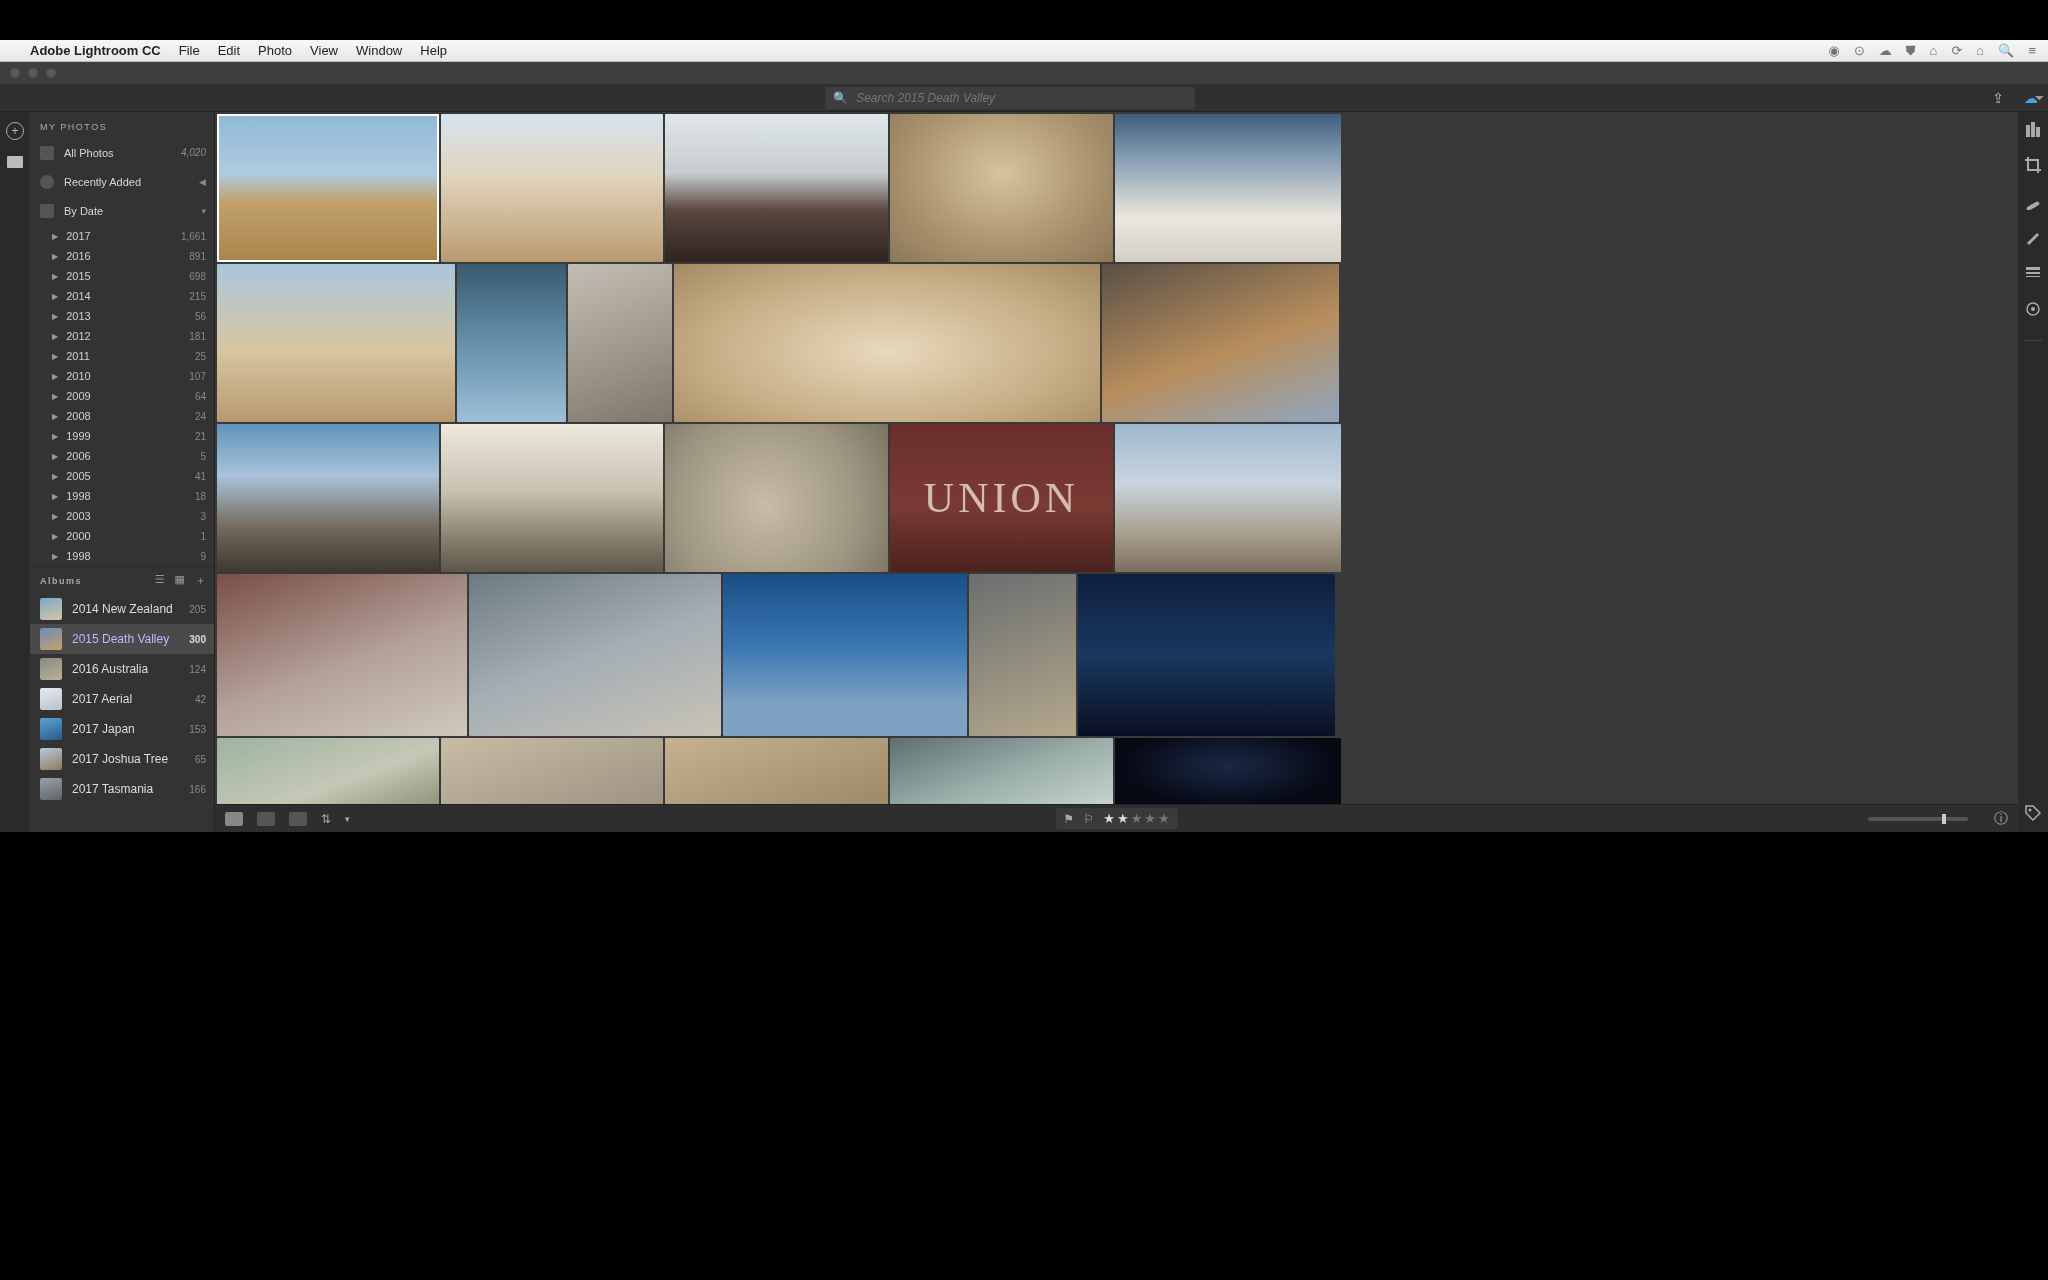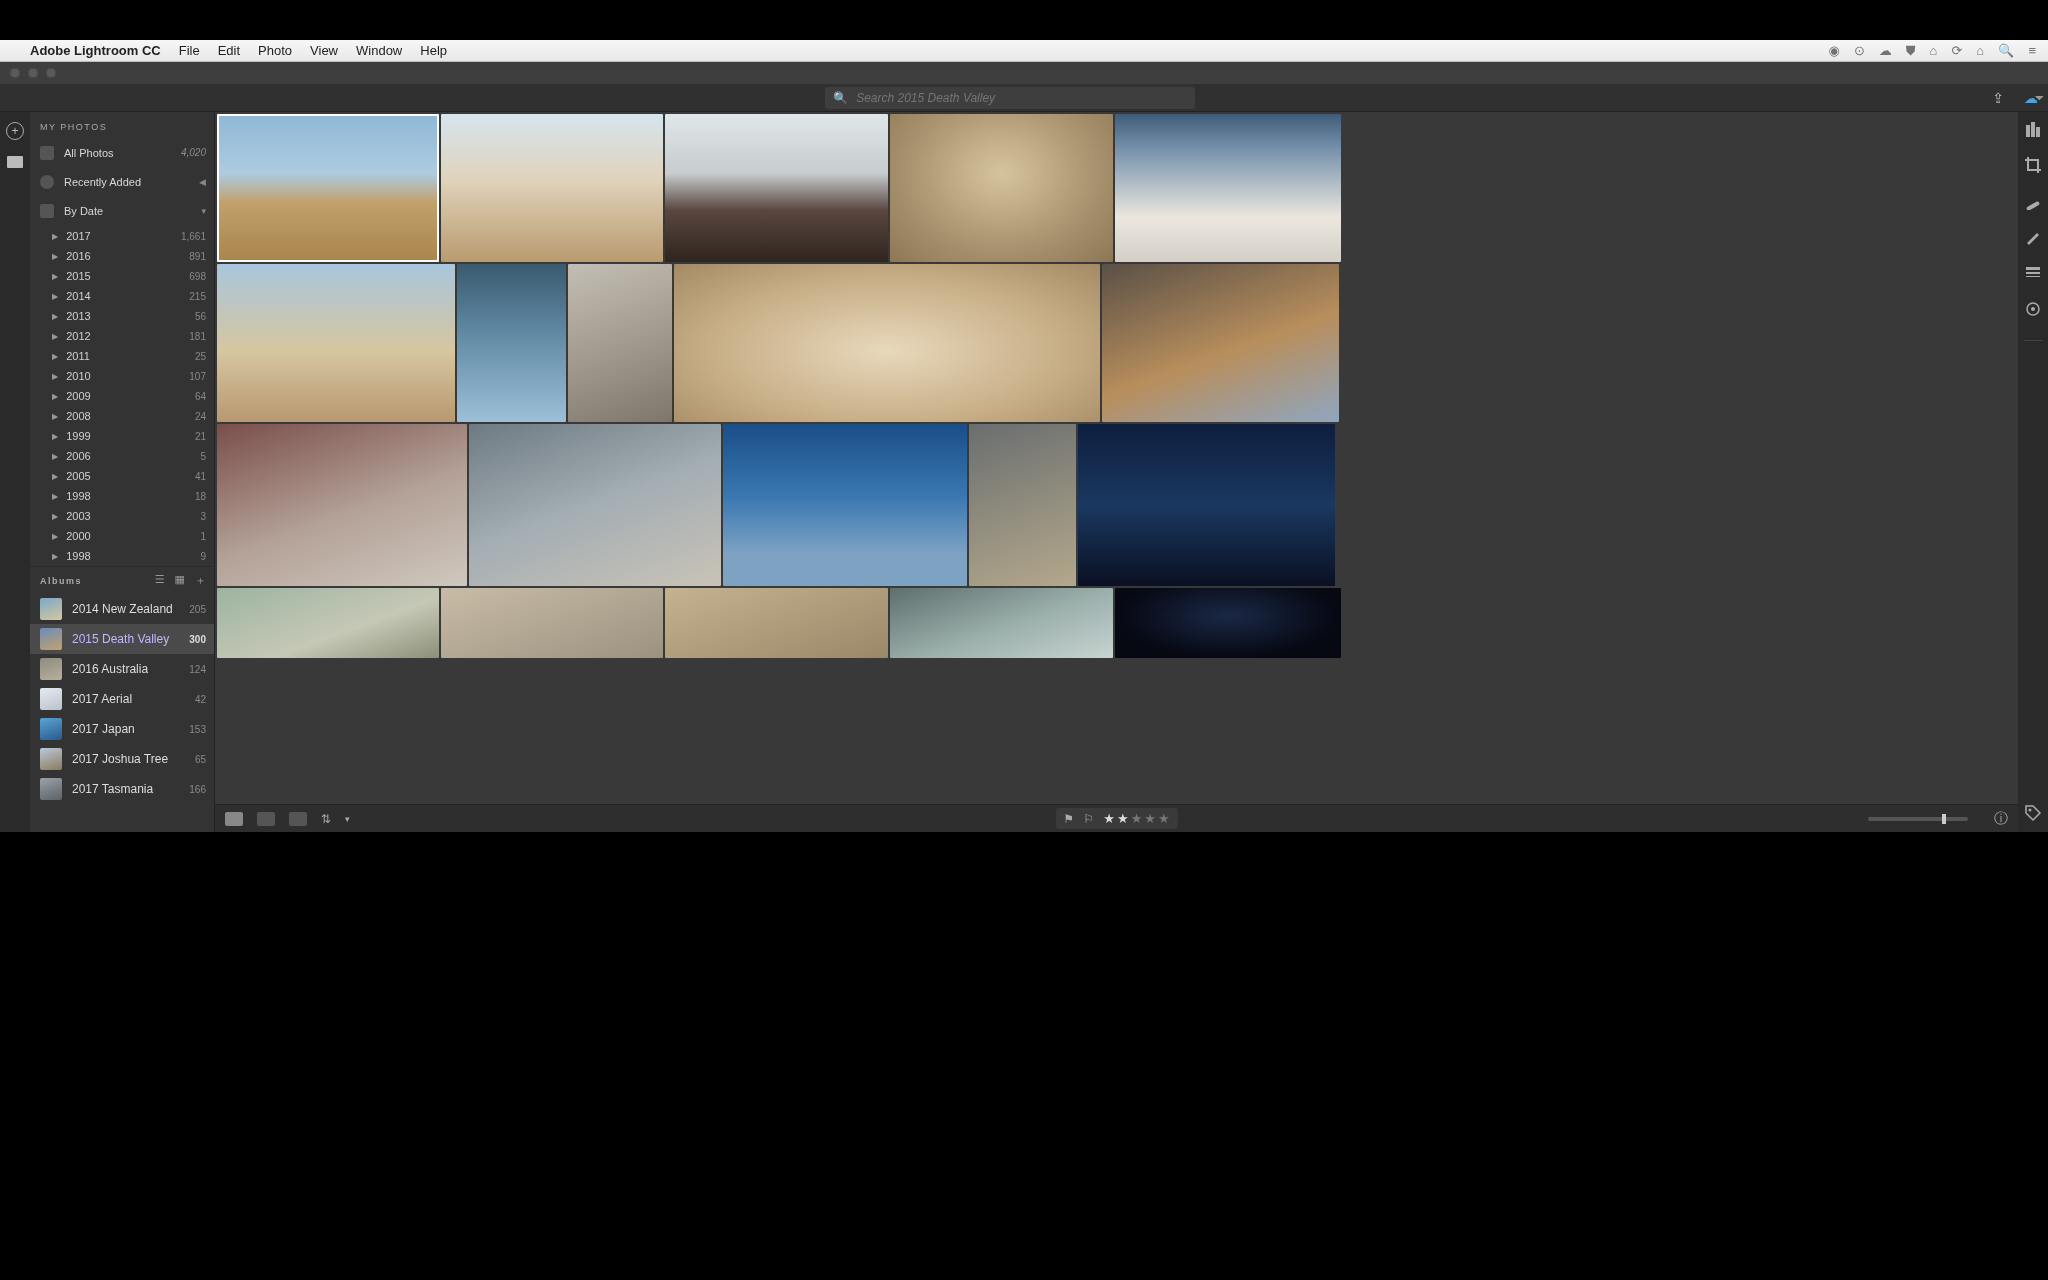--- a/index.html
+++ b/index.html
@@ -304,20 +304,29 @@
             <div class="cell" style="width: 223px; background: radial-gradient(at 50% 40%, rgb(214, 196, 156), rgb(169, 146, 110) 60%, rgb(140, 119, 85));"></div>
             <div class="cell" style="width: 226px; background: linear-gradient(rgb(62, 92, 122) 0%, rgb(122, 148, 173) 25%, rgb(235, 231, 222) 70%, rgb(211, 207, 198) 100%);"></div>
           </div>
           <div class="grow r2">
             <div class="cell" style="width: 238px; background: linear-gradient(rgb(170, 198, 220) 0%, rgb(214, 198, 160) 55%, rgb(184, 152, 112) 100%);"></div>
             <div class="cell" style="width: 109px; background: linear-gradient(rgb(58, 90, 110) 0%, rgb(92, 134, 160) 40%, rgb(156, 192, 216) 100%);"></div>
             <div class="cell" style="width: 104px; background: linear-gradient(160deg, rgb(195, 190, 180), rgb(156, 148, 136) 60%, rgb(125, 118, 107));"></div>
             <div class="cell" style="width: 426px; background: radial-gradient(at 50% 55%, rgb(232, 217, 188), rgb(198, 173, 133) 60%, rgb(164, 138, 100));"></div>
             <div class="cell" style="width: 237px; background: linear-gradient(160deg, rgb(90, 80, 70), rgb(184, 142, 92) 55%, rgb(143, 166, 192));"></div>
           </div>
+          <div class="grow r3">
+            <div class="cell" style="width: 222px; background: linear-gradient(rgb(94, 147, 187) 0%, rgb(169, 195, 217) 35%, rgb(116, 106, 92) 70%, rgb(62, 56, 47) 100%);"></div>
+            <div class="cell" style="width: 222px; background: linear-gradient(rgb(236, 232, 221) 0%, rgb(200, 194, 178) 45%, rgb(140, 132, 116) 75%, rgb(94, 86, 72) 100%);"></div>
+            <div class="cell" style="width: 223px; background: radial-gradient(circle at 45% 55%, rgb(200, 189, 166), rgb(156, 148, 128) 65%, rgb(122, 114, 98));"></div>
+            <div class="cell" style="width: 223px; background: linear-gradient(rgb(107, 46, 44) 0%, rgb(122, 58, 52) 55%, rgb(74, 34, 30) 100%);">
+              <div style="position: absolute; inset: 0px; display: flex; align-items: center; justify-content: center; font-family: serif; font-size: 42px; letter-spacing: 4px; color: rgba(230, 210, 200, 0.85); font-weight: 400;">UNION</div>
+            </div>
+            <div class="cell" style="width: 226px; background: linear-gradient(rgb(159, 184, 207) 0%, rgb(201, 213, 223) 40%, rgb(167, 157, 140) 75%, rgb(122, 111, 94) 100%);"></div>
+          </div>
           <div class="grow r4">
             <div class="cell" style="width: 250px; background: linear-gradient(160deg, rgb(122, 78, 74), rgb(180, 162, 152) 55%, rgb(207, 200, 190));"></div>
             <div class="cell" style="width: 252px; background: linear-gradient(160deg, rgb(110, 122, 130), rgb(164, 174, 180) 50%, rgb(201, 195, 182));"></div>
             <div class="cell" style="width: 244px; background: linear-gradient(rgb(26, 78, 136) 0%, rgb(58, 120, 178) 45%, rgb(125, 162, 194) 80%);"></div>
             <div class="cell" style="width: 107px; background: linear-gradient(160deg, rgb(106, 110, 111), rgb(180, 168, 140));"></div>
             <div class="cell" style="width: 257px; background: linear-gradient(rgb(14, 30, 62) 0%, rgb(26, 56, 96) 50%, rgb(10, 16, 34) 100%);"></div>
           </div>
           <div class="grow r5">
             <div class="cell" style="width: 222px; background: linear-gradient(160deg, rgb(156, 180, 160), rgb(198, 200, 182) 60%, rgb(140, 144, 120));"></div>
             <div class="cell" style="width: 222px; background: linear-gradient(160deg, rgb(200, 188, 166), rgb(156, 146, 128));"></div>

